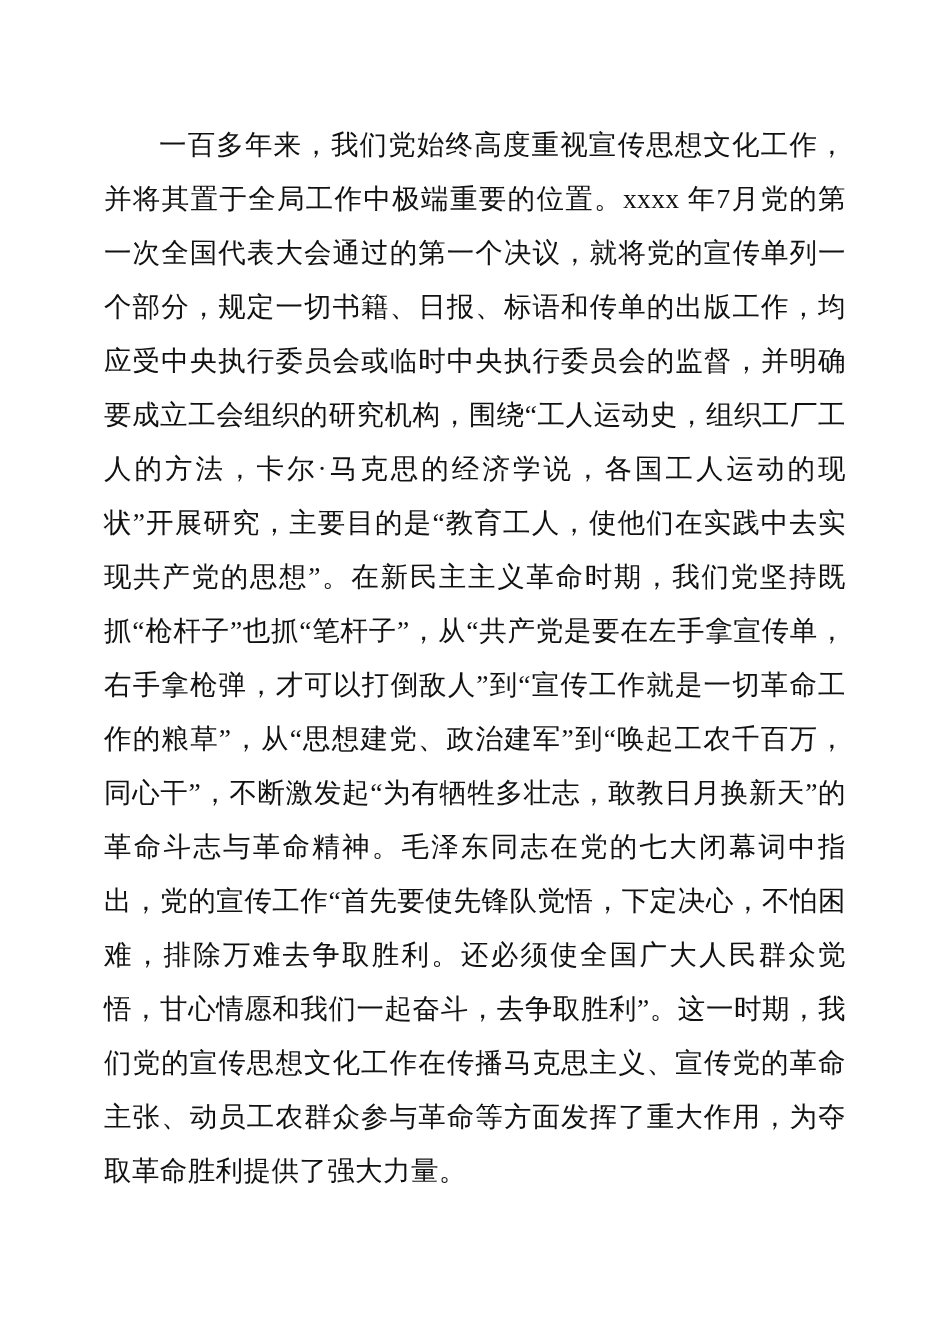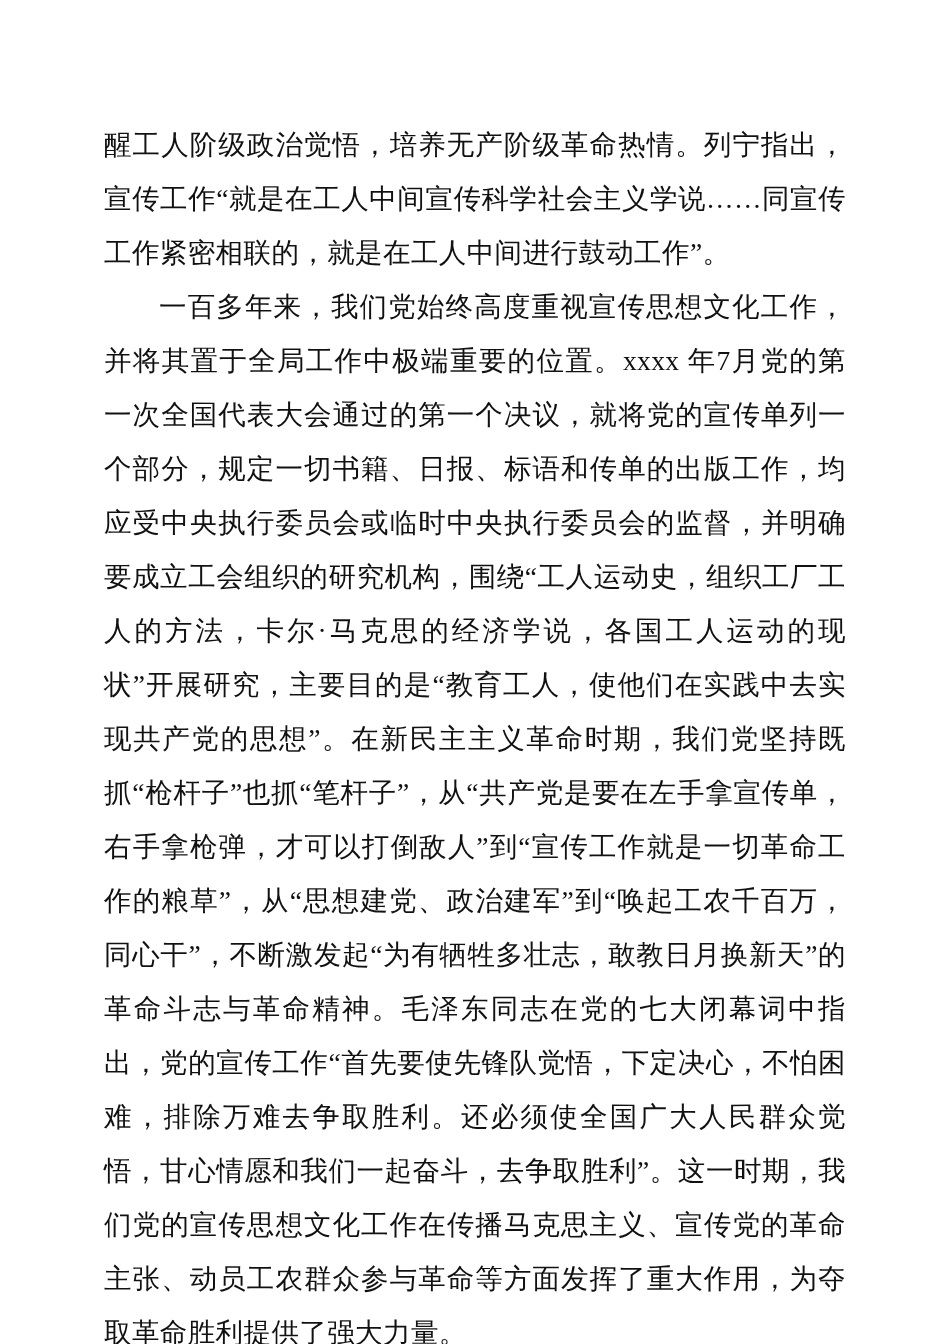--- a/index.html
+++ b/index.html
@@ -37,16 +37,15 @@
   }
   .para.indent {
     text-indent: 2em;
   }
 </style>
 </head>
 <body>
 
 <div class="page">
   <div class="doc-body">
-    <p class="para">醒工人阶级政治觉悟，培养无产阶级革命热情。列宁指出，宣传工作“就是在工人中间宣传科学社会主义学说……同宣传工作紧密相联的，就是在工人中间进行鼓动工作”。</p>
     <p class="para indent">一百多年来，我们党始终高度重视宣传思想文化工作，并将其置于全局工作中极端重要的位置。xxxx 年7月党的第一次全国代表大会通过的第一个决议，就将党的宣传单列一个部分，规定一切书籍、日报、标语和传单的出版工作，均应受中央执行委员会或临时中央执行委员会的监督，并明确要成立工会组织的研究机构，围绕“工人运动史，组织工厂工人的方法，卡尔·马克思的经济学说，各国工人运动的现状”开展研究，主要目的是“教育工人，使他们在实践中去实现共产党的思想”。在新民主主义革命时期，我们党坚持既抓“枪杆子”也抓“笔杆子”，从“共产党是要在左手拿宣传单，右手拿枪弹，才可以打倒敌人”到“宣传工作就是一切革命工作的粮草”，从“思想建党、政治建军”到“唤起工农千百万，同心干”，不断激发起“为有牺牲多壮志，敢教日月换新天”的革命斗志与革命精神。毛泽东同志在党的七大闭幕词中指出，党的宣传工作“首先要使先锋队觉悟，下定决心，不怕困难，排除万难去争取胜利。还必须使全国广大人民群众觉悟，甘心情愿和我们一起奋斗，去争取胜利”。这一时期，我们党的宣传思想文化工作在传播马克思主义、宣传党的革命主张、动员工农群众参与革命等方面发挥了重大作用，为夺取革命胜利提供了强大力量。</p>
   </div>
 </div>
 
 </body></html>

